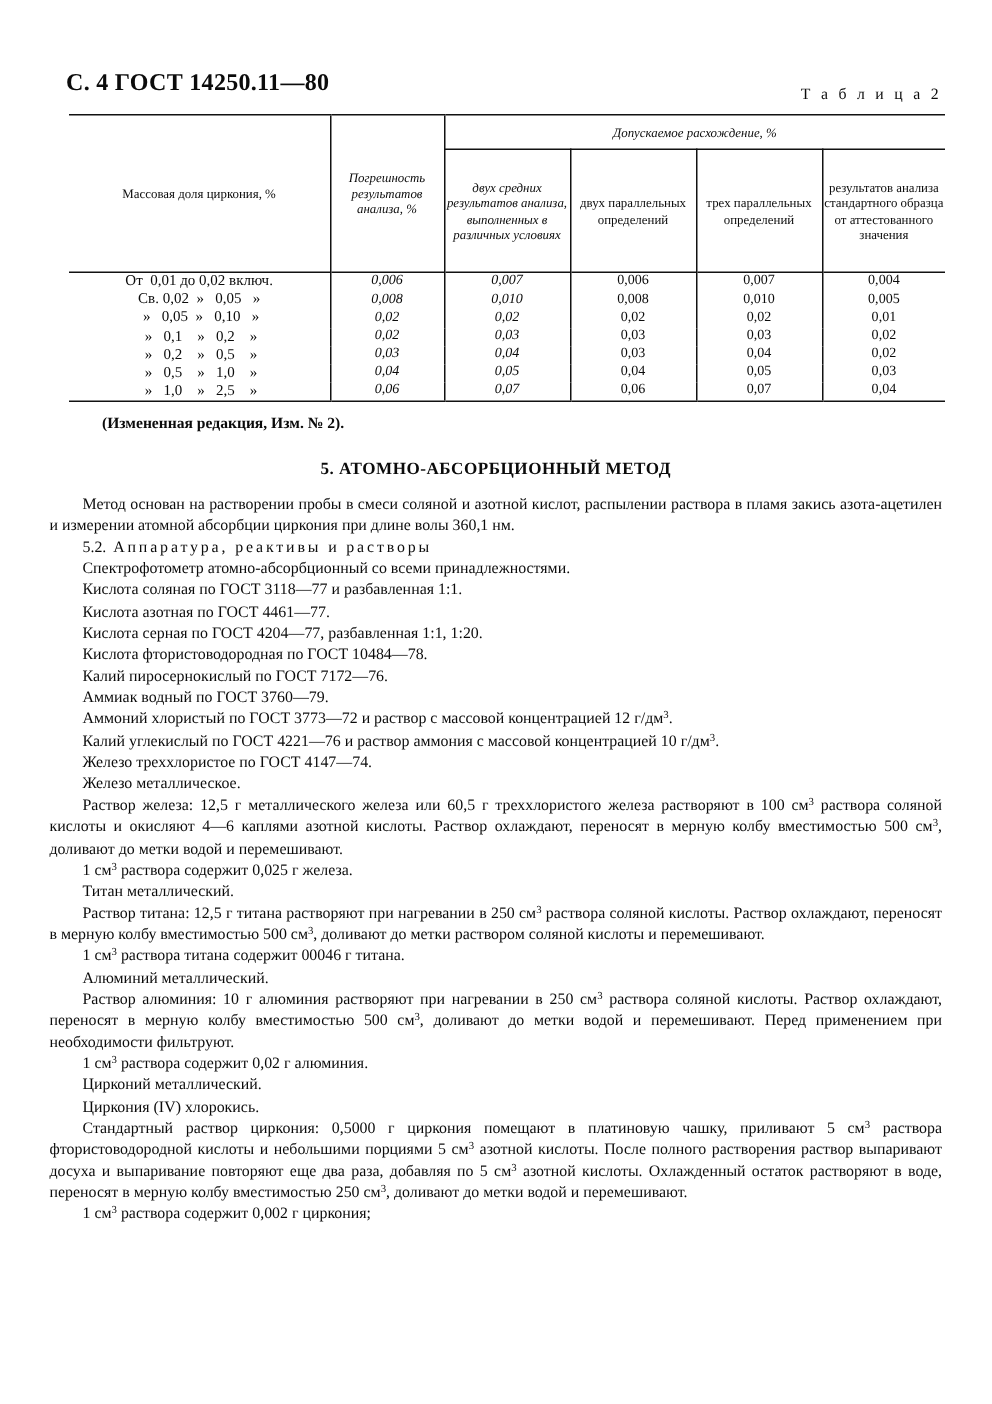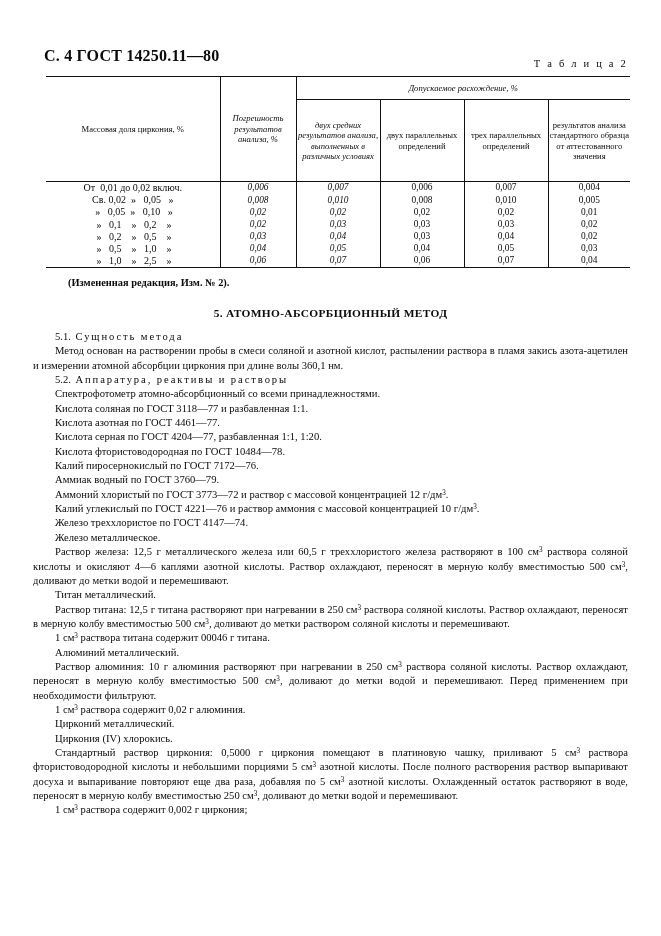--- a/index.html
+++ b/index.html
@@ -217,21 +217,20 @@
         </tbody>
     </table>
   </div>
 
   <div class="note-edit">(Измененная редакция, Изм. № 2).</div>
 
   <div class="sec-title">5. АТОМНО-АБСОРБЦИОННЫЙ МЕТОД</div>
 
   <div class="body">
 
-    <p class="sp"><span class="num">5.1.</span><span>&nbsp;</span><span>Сущность  метода</span></p>
 
     <p>Метод основан на растворении пробы в смеси соляной и азотной кислот, распылении раствора в пламя закись азота-ацетилен и измерении атомной абсорбции циркония при длине волы 360,1 нм.</p>
 
     <p class="sp"><span class="num">5.2.</span><span>&nbsp;</span><span>Аппаратура,  реактивы  и  растворы</span></p>
 
     <p>Спектрофотометр атомно-абсорбционный со всеми принадлежностями.</p>
     <p>Кислота соляная по ГОСТ 3118—77 и разбавленная 1:1.</p>
     <p>Кислота азотная по ГОСТ 4461—77.</p>
     <p>Кислота серная по ГОСТ 4204—77, разбавленная 1:1, 1:20.</p>
     <p>Кислота фтористоводородная по ГОСТ 10484—78.</p>
@@ -240,20 +239,21 @@
 
     <p><span>Аммоний хлористый по ГОСТ 3773—72 и раствор с массовой концентрацией 12 г/дм</span><sup>3</sup><span>.</span></p>
 
     <p><span>Калий углекислый по ГОСТ 4221—76 и раствор аммония с массовой концентрацией 10 г/дм</span><sup>3</sup><span>.</span></p>
 
     <p>Железо треххлористое по ГОСТ 4147—74.</p>
     <p>Железо металлическое.</p>
 
     <p><span>Раствор железа: 12,5 г металлического железа или 60,5 г треххлористого железа растворяют в 100 см</span><sup>3</sup><span> раствора соляной кислоты и окисляют 4—6 каплями азотной кислоты. Раствор охлаждают, переносят в мерную колбу вместимостью 500 см</span><sup>3</sup><span>, доливают до метки водой и перемешивают.</span></p>
 
+    <p><span>1 см</span><sup>3</sup><span> раствора содержит 0,025 г железа.</span></p>
 
     <p>Титан металлический.</p>
 
     <p><span>Раствор титана: 12,5 г титана растворяют при нагревании в 250 см</span><sup>3</sup><span> раствора соляной кислоты. Раствор охлаждают, переносят в мерную колбу вместимостью 500 см</span><sup>3</sup><span>, доливают до метки раствором соляной кислоты и перемешивают.</span></p>
 
     <p><span>1 см</span><sup>3</sup><span> раствора титана содержит 00046 г титана.</span></p>
 
     <p>Алюминий металлический.</p>
 
     <p><span>Раствор алюминия: 10 г алюминия растворяют при нагревании в 250 см</span><sup>3</sup><span> раствора соляной кислоты. Раствор охлаждают, переносят в мерную колбу вместимостью 500 см</span><sup>3</sup><span>, доливают до метки водой и перемешивают. Перед применением при необходимости фильтруют.</span></p>

